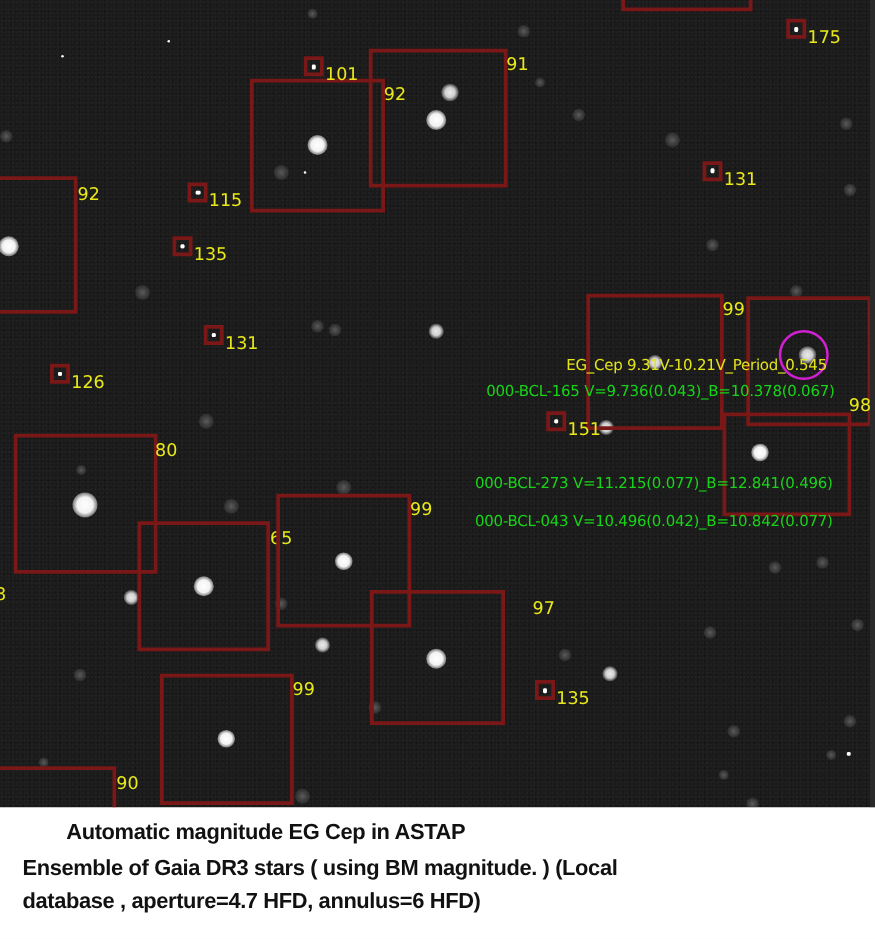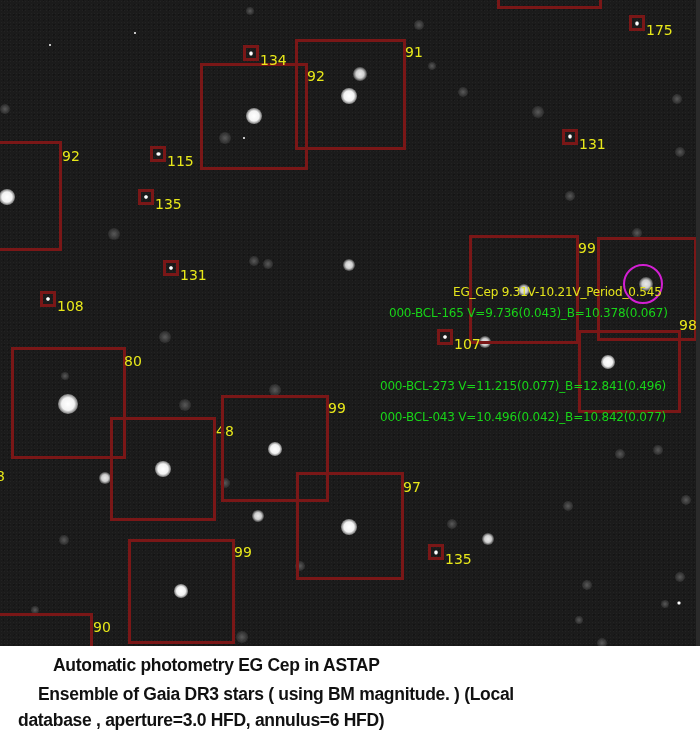--- a/index.html
+++ b/index.html
@@ -23,21 +23,21 @@
     .box { position: absolute; border: 3px solid #7a1717; box-sizing: border-box; }
     .box.small { border-width: 3px; }
     .lbl { position: absolute; color: #e8e81a; font-size: 14px; line-height: 14px; font-family: "DejaVu Sans", sans-serif; white-space: nowrap; }
     .vlbl { position: absolute; font-size: 12px; line-height: 13px; font-family: "DejaVu Sans", sans-serif; white-space: nowrap; letter-spacing: -0.2px; }
     .vlbl.var { color: #e4e41c; text-align: center; }
     .vlbl.comp { color: #18d418; }
     #target-ring { position: absolute; border: 2px solid #d21fd2; border-radius: 50%; box-sizing: border-box; }
     #caption { position: absolute; left: 0; top: 646px; width: 700px; height: 105px; background: #ffffff; }
     #caption .line { position: absolute; left: 18px; color: #111111; font-family: "Liberation Sans", sans-serif; font-weight: bold; font-size: 17.5px; line-height: 22px; white-space: nowrap; letter-spacing: -0.3px; }
     #caption .line1 { top: 8px; left: 53px; }
-    #caption .line2 { top: 37px; margin-left: 20px; }
+    #caption .line2 { top: 37px; }
     #caption .line3 { top: 63px; }
   </style>
 </head>
 <body>
 
 <div id="sky">
   <div id="stars-layer">
       <div class="star bright" style="left: 254px; top: 116px; width: 16px; height: 16px;"></div>
       <div class="star bright" style="left: 349px; top: 96px; width: 16px; height: 16px;"></div>
       <div class="star medium" style="left: 360px; top: 74px; width: 14px; height: 14px;"></div>
@@ -111,67 +111,67 @@
       <div class="box" style="left: -10px; top: 141px; width: 72px; height: 110px;"></div>
       <div class="lbl" style="left: 62px; top: 149px;">92</div>
       <div class="box" style="left: 469px; top: 235px; width: 110px; height: 109px;"></div>
       <div class="lbl" style="left: 578px; top: 241px;">99</div>
       <div class="box" style="left: 597px; top: 237px; width: 100px; height: 104px;"></div>
       <div class="lbl" style="left: 679px; top: 318px;">98</div>
       <div class="box" style="left: 578px; top: 330px; width: 103px; height: 83px;"></div>
       <div class="box" style="left: 11px; top: 347px; width: 115px; height: 112px;"></div>
       <div class="lbl" style="left: 124px; top: 354px;">80</div>
       <div class="box" style="left: 110px; top: 417px; width: 106px; height: 104px;"></div>
-      <div class="lbl" style="left: 216px; top: 424px;">48</div>
+      <div class="lbl" style="left: 216px; top: 424px;">65</div>
       <div class="box" style="left: 221px; top: 395px; width: 108px; height: 107px;"></div>
       <div class="lbl" style="left: 328px; top: 401px;">99</div>
       <div class="box" style="left: 296px; top: 472px; width: 108px; height: 108px;"></div>
-      <div class="lbl" style="left: 403px; top: 480px;">97</div>
+      <div class="lbl" style="left: 426px; top: 480px;">97</div>
       <div class="box" style="left: 128px; top: 539px; width: 107px; height: 105px;"></div>
       <div class="lbl" style="left: 234px; top: 545px;">99</div>
       <div class="box" style="left: -10px; top: 613px; width: 103px; height: 40px;"></div>
       <div class="lbl" style="left: 93px; top: 620px;">90</div>
     </div>
   <div id="markers-layer">
       <div class="box small" style="left: 243px; top: 45px; width: 16px; height: 16px;"></div>
       <div class="star dot" style="left: 251px; top: 53px; width: 3px; height: 3px;"></div>
-      <div class="lbl" style="left: 260px; top: 53px;">134</div>
+      <div class="lbl" style="left: 260px; top: 53px;">101</div>
       <div class="box small" style="left: 629px; top: 15px; width: 16px; height: 16px;"></div>
       <div class="star dot" style="left: 637px; top: 23px; width: 3px; height: 3px;"></div>
       <div class="lbl" style="left: 646px; top: 23px;">175</div>
       <div class="box small" style="left: 562px; top: 129px; width: 16px; height: 16px;"></div>
       <div class="star dot" style="left: 570px; top: 137px; width: 3px; height: 3px;"></div>
       <div class="lbl" style="left: 579px; top: 137px;">131</div>
       <div class="box small" style="left: 150px; top: 146px; width: 16px; height: 16px;"></div>
       <div class="star dot" style="left: 158px; top: 154px; width: 3px; height: 3px;"></div>
       <div class="lbl" style="left: 167px; top: 154px;">115</div>
       <div class="box small" style="left: 138px; top: 189px; width: 16px; height: 16px;"></div>
       <div class="star dot" style="left: 146px; top: 197px; width: 3px; height: 3px;"></div>
       <div class="lbl" style="left: 155px; top: 197px;">135</div>
       <div class="box small" style="left: 163px; top: 260px; width: 16px; height: 16px;"></div>
       <div class="star dot" style="left: 171px; top: 268px; width: 3px; height: 3px;"></div>
       <div class="lbl" style="left: 180px; top: 268px;">131</div>
       <div class="box small" style="left: 40px; top: 291px; width: 16px; height: 16px;"></div>
       <div class="star dot" style="left: 48px; top: 299px; width: 3px; height: 3px;"></div>
-      <div class="lbl" style="left: 57px; top: 299px;">108</div>
+      <div class="lbl" style="left: 57px; top: 299px;">126</div>
       <div class="box small" style="left: 437px; top: 329px; width: 16px; height: 16px;"></div>
       <div class="star dot" style="left: 445px; top: 337px; width: 3px; height: 3px;"></div>
-      <div class="lbl" style="left: 454px; top: 337px;">107</div>
+      <div class="lbl" style="left: 454px; top: 337px;">151</div>
       <div class="box small" style="left: 428px; top: 544px; width: 16px; height: 16px;"></div>
       <div class="star dot" style="left: 436px; top: 552px; width: 3px; height: 3px;"></div>
       <div class="lbl" style="left: 445px; top: 552px;">135</div>
       <div class="lbl" style="left: -4px; top: 469px;">8</div>
     </div>
   <div id="target-ring" style="left: 623px; top: 264px; width: 40px; height: 40px;"></div>
   <div id="target-label" class="vlbl var" style="left: 453px; top: 286px;">EG_Cep 9.31V-10.21V_Period_0.545</div>
   <div id="comp-layer">
       <div class="vlbl comp" style="left: 389px; top: 307px;">000-BCL-165 V=9.736(0.043)_B=10.378(0.067)</div>
       <div class="vlbl comp" style="left: 380px; top: 380px;">000-BCL-273 V=11.215(0.077)_B=12.841(0.496)</div>
       <div class="vlbl comp" style="left: 380px; top: 411px;">000-BCL-043 V=10.496(0.042)_B=10.842(0.077)</div>
     </div>
   <div class="edge"></div>
 </div>
 
 <div id="caption">
-  <div class="line line1">Automatic photometry EG Cep in ASTAP</div>
+  <div class="line line1">Automatic magnitude EG Cep in ASTAP</div>
   <div class="line line2">Ensemble of Gaia DR3 stars ( using BM magnitude. )  (Local</div>
-  <div class="line line3">database , aperture=3.0 HFD, annulus=6 HFD)</div>
+  <div class="line line3">database , aperture=4.7 HFD, annulus=6 HFD)</div>
 </div>
 
 </body></html>

